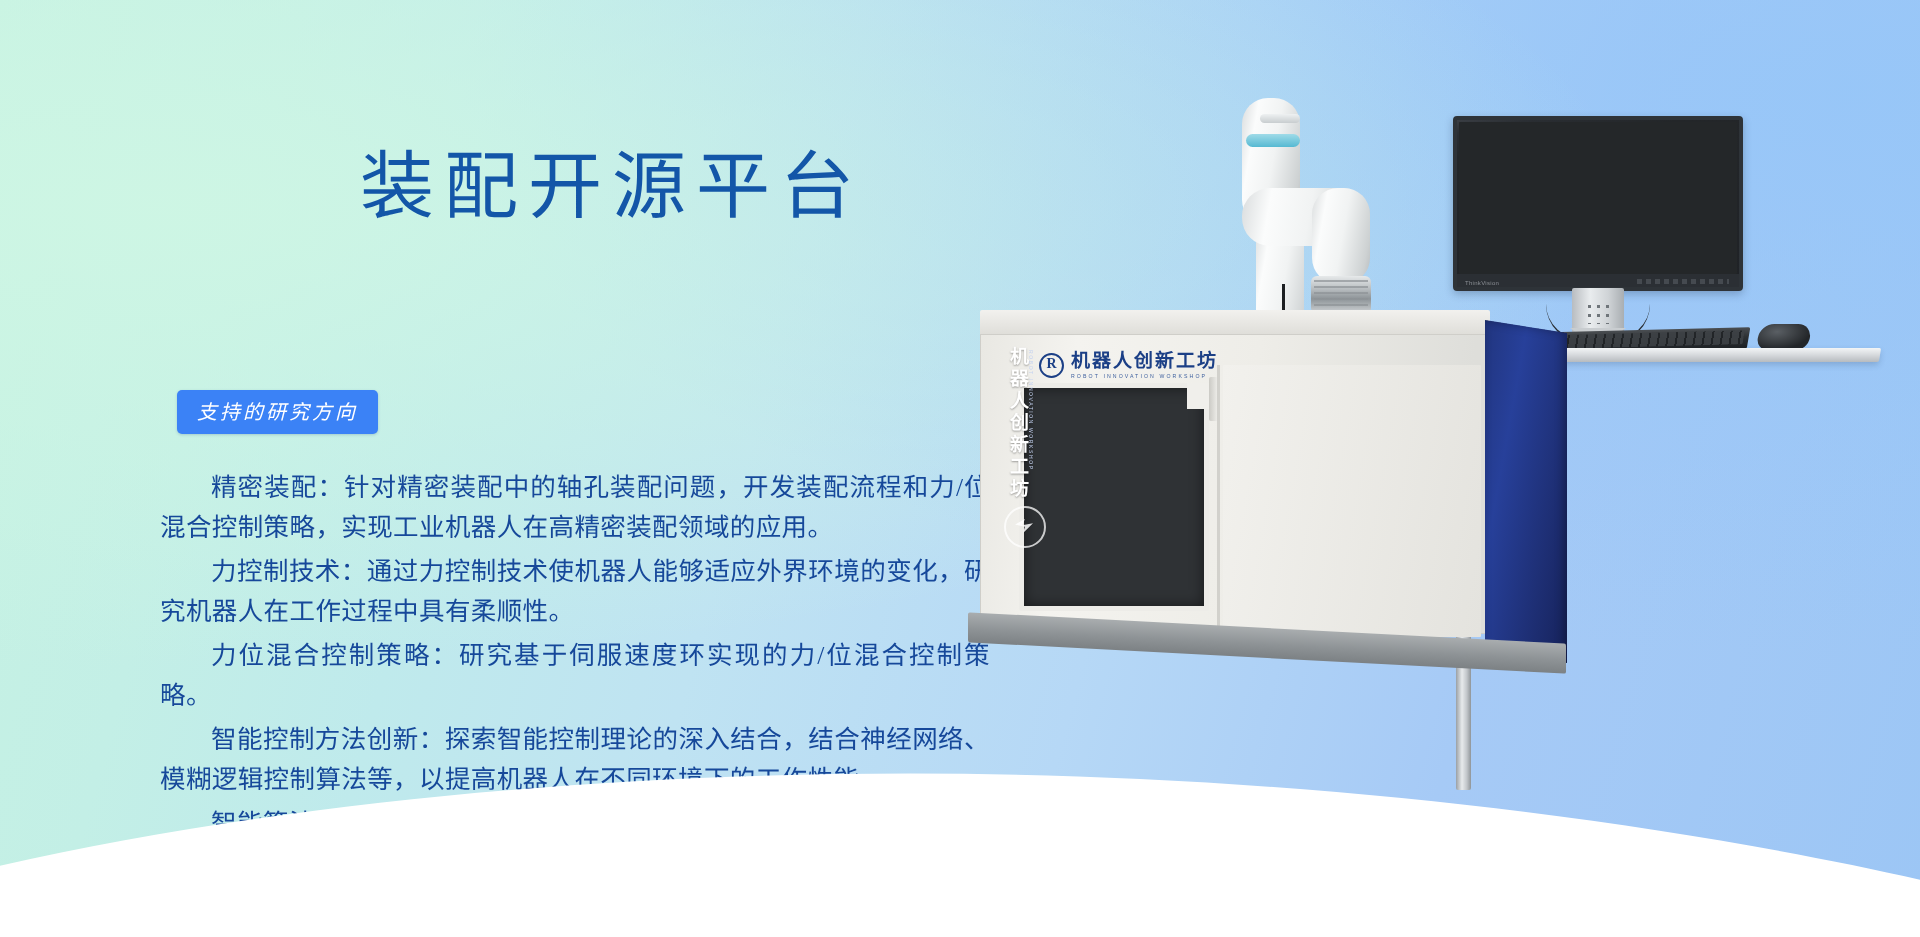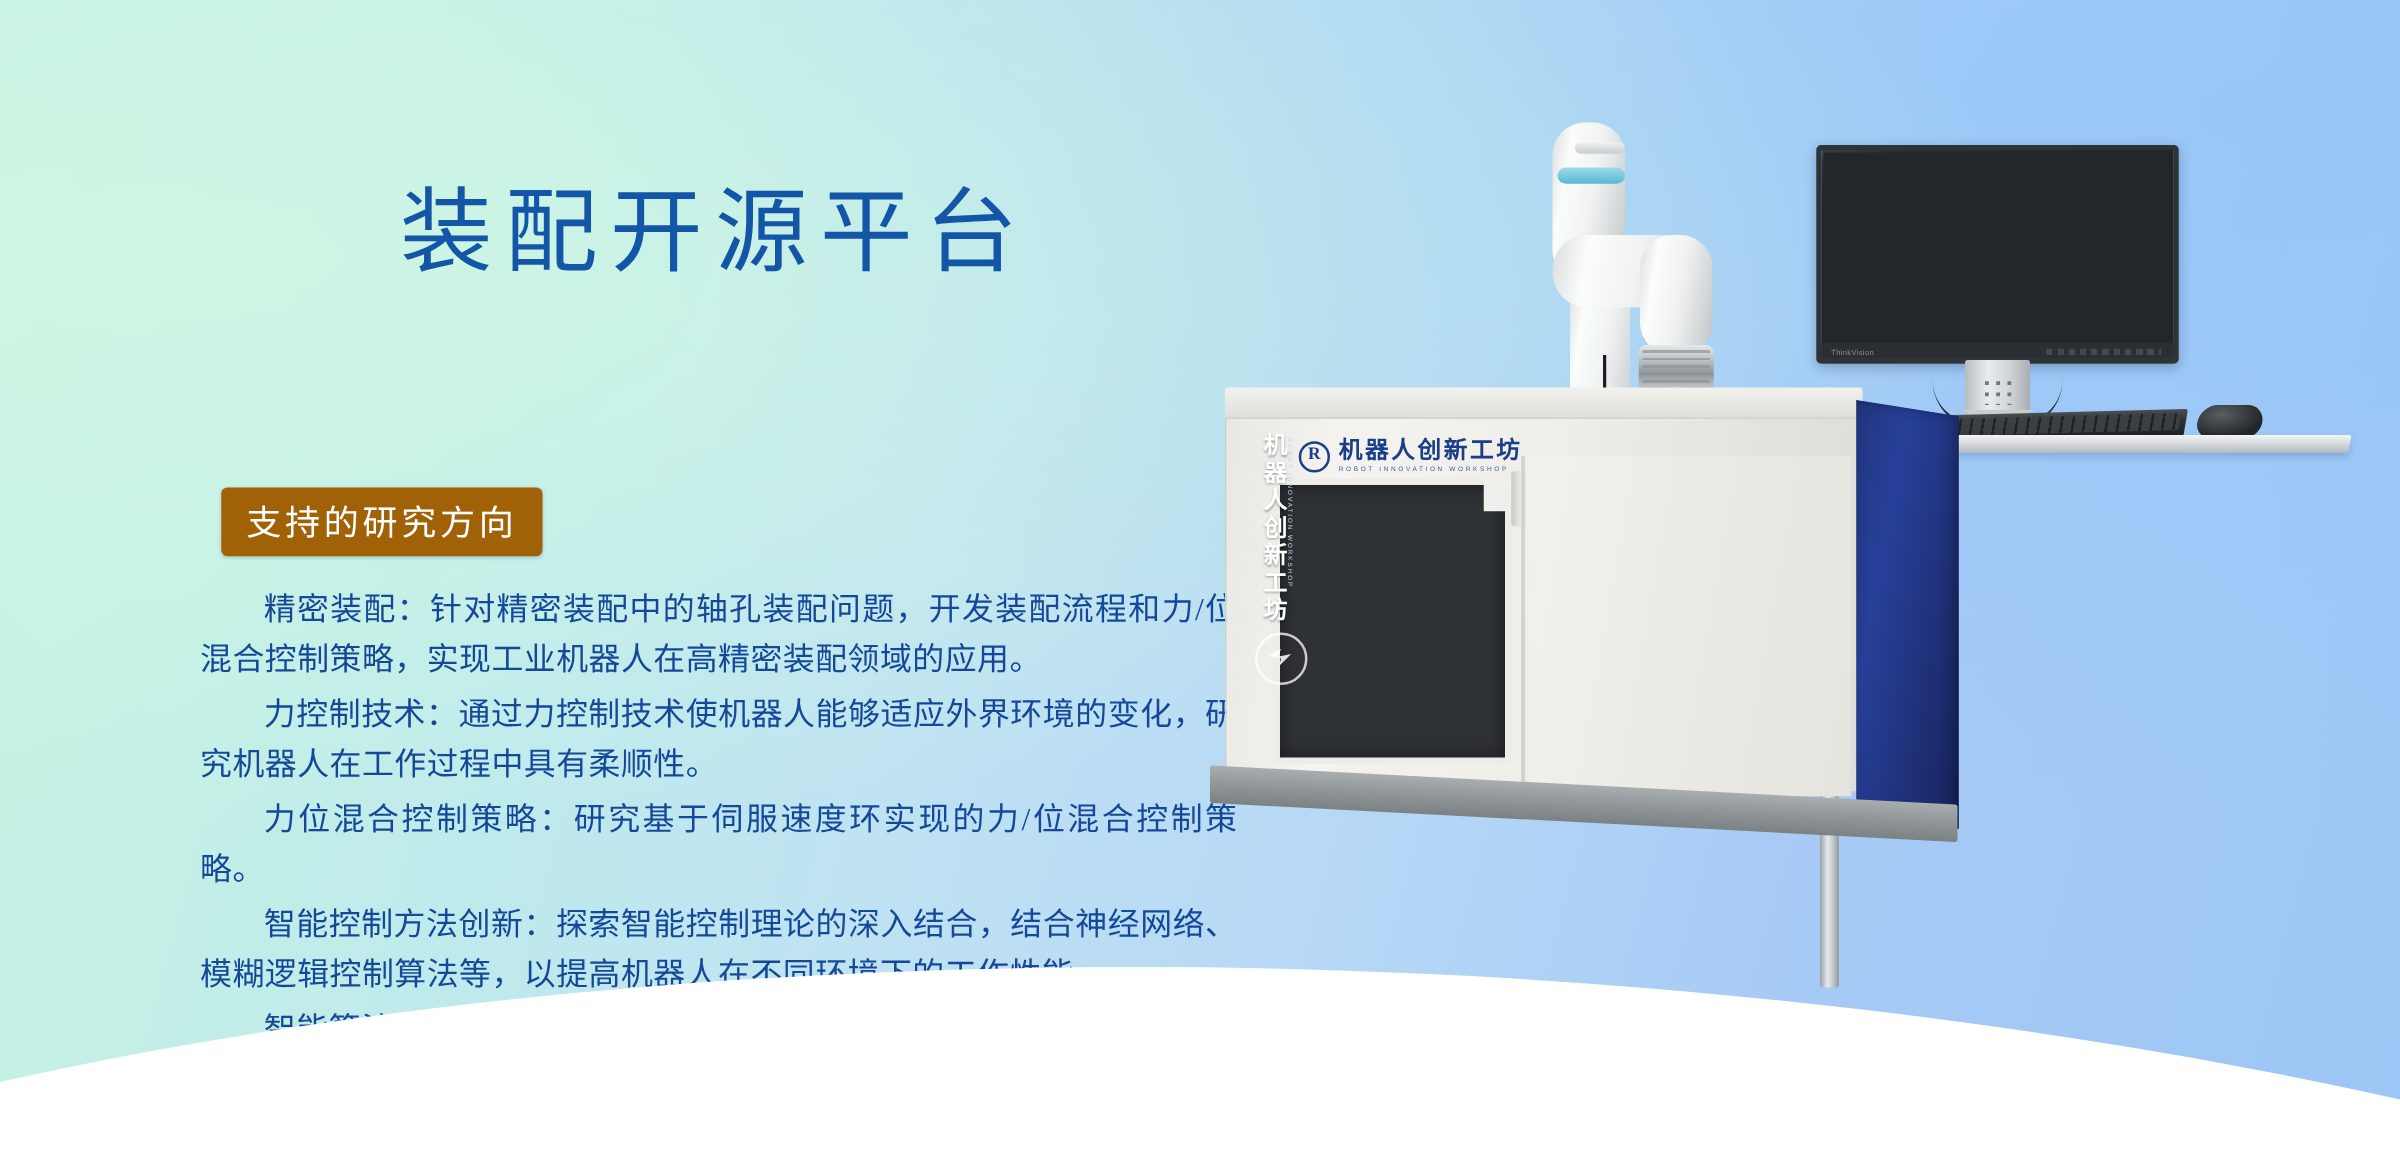--- a/index.html
+++ b/index.html
@@ -29,31 +29,32 @@
   .content{position:absolute;left:0;top:0;width:1000px;height:937px;}
 
   .title{
     position:absolute;left:240px;top:138px;
     color:#1356a8;
     font-size:74px;line-height:1.34;
     letter-spacing:10px;
     font-family:"Liberation Serif","DejaVu Serif",serif;
     white-space:nowrap;
   }
-  .title .l2{display:block;margin-left:80px;font-family:Liberation Serif, serif;}
+  .title .l2{display:block;margin-left:120px;font-family:Liberation Serif, serif;}
 
   .badge{
     position:absolute;left:177px;top:390px;
-    background:#a16207;
+    background:#3b82f6;
     color:#ffffff;
-    font-size:28px;letter-spacing:3px;
+    font-size:20px;letter-spacing:3px;
     padding:6px 20px 9px 20px;
     border-radius:5px;
     box-shadow:0 1px 3px rgba(30,70,120,.22);
     white-space:nowrap;
+    font-style:italic;
   }
 
   .para-wrap{position:absolute;left:160px;top:468px;width:830px;}
   .para{
     color:#16489a;
     font-size:25.5px;
     line-height:40px;
     text-indent:2em;
     margin:0 0 4px 0;
     text-align:justify;

